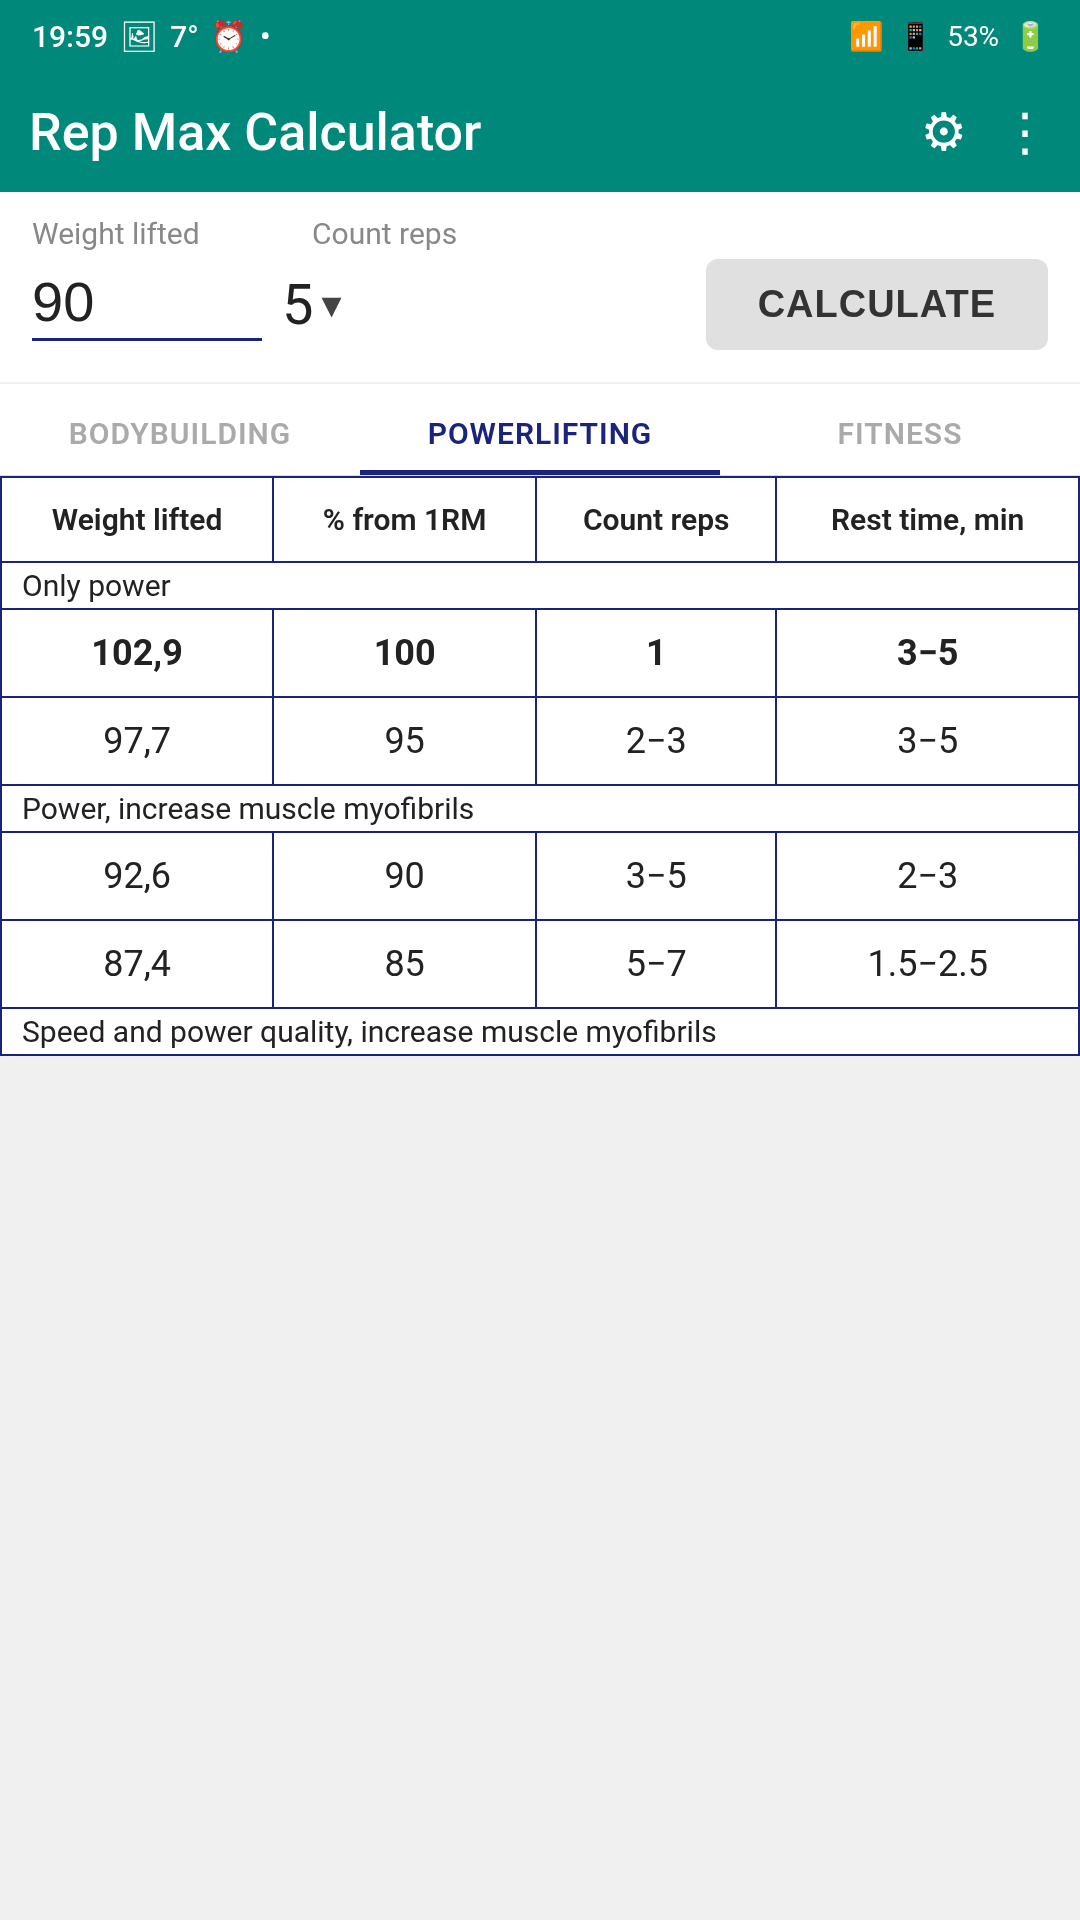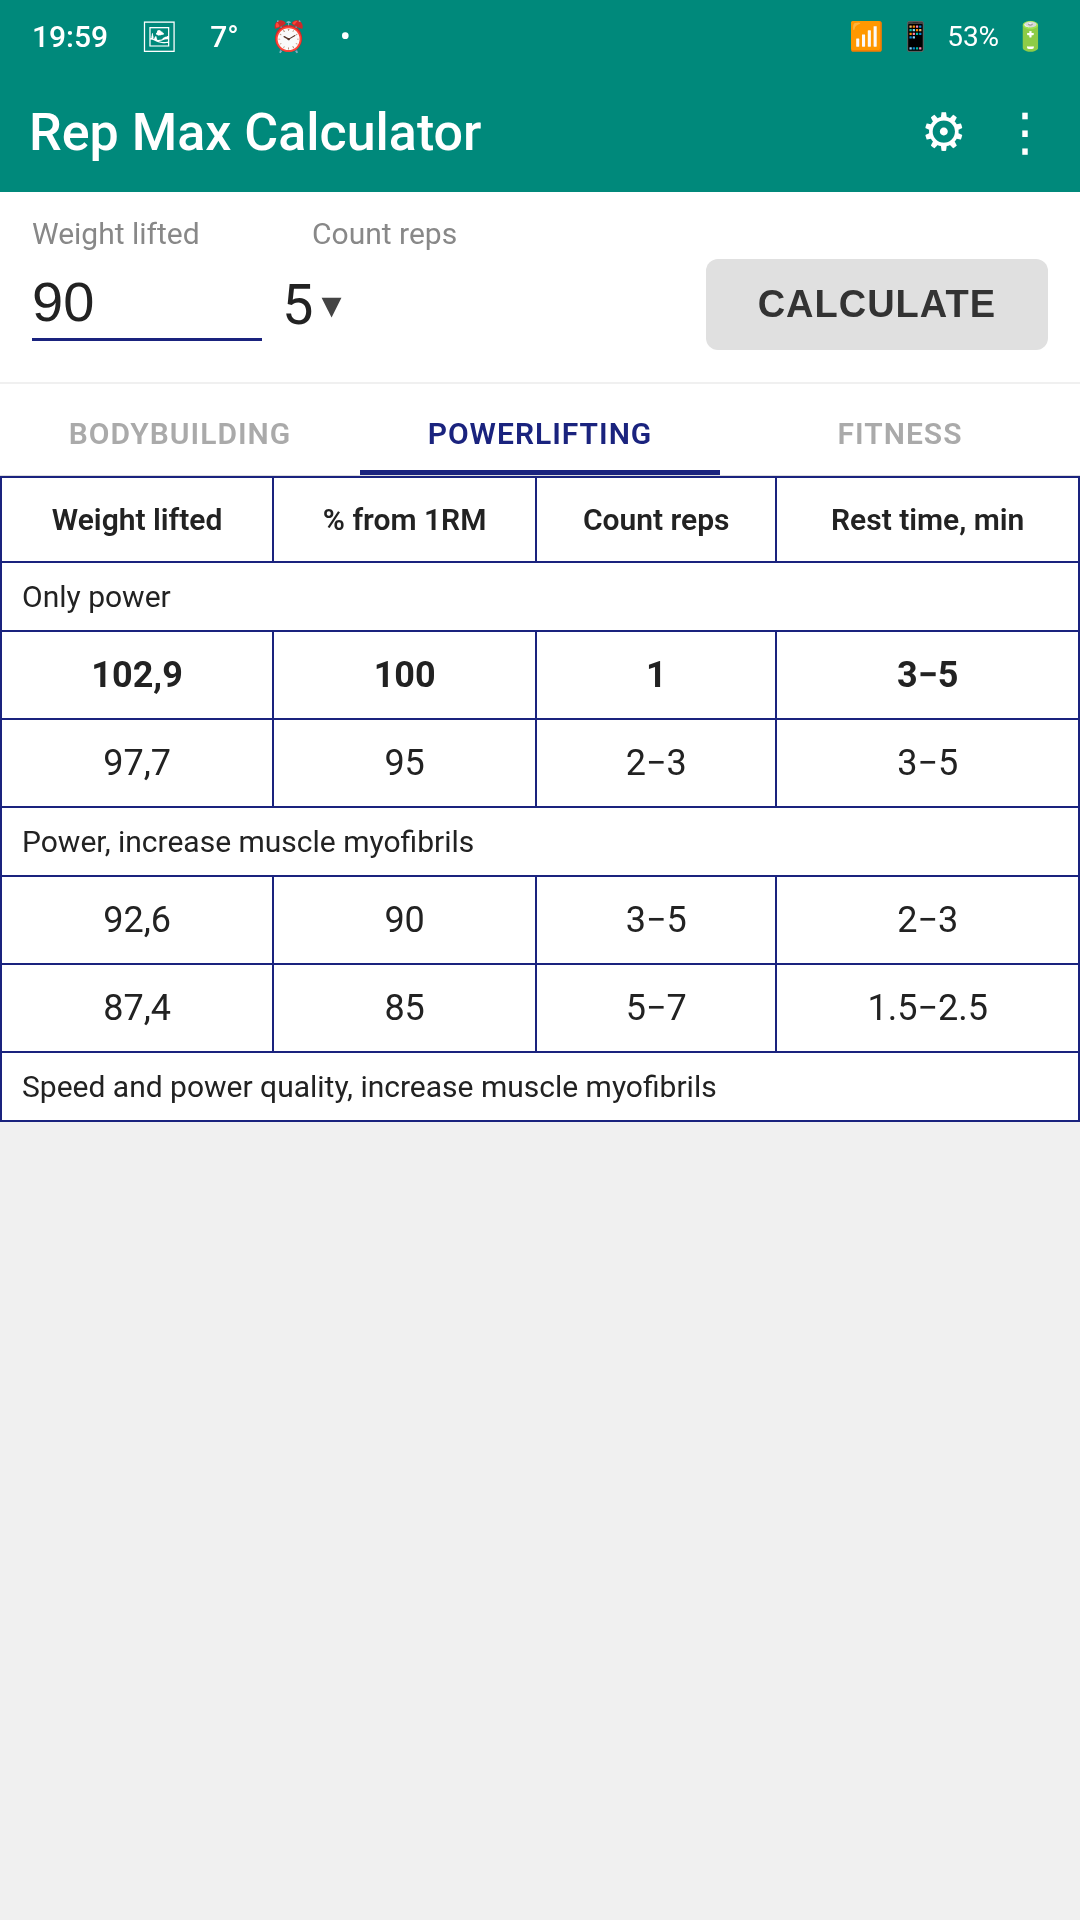--- a/index.html
+++ b/index.html
@@ -18,21 +18,21 @@
       background: #00897B;
       display: flex;
       justify-content: space-between;
       align-items: center;
       padding: 0 32px;
       height: 72px;
     }
     .status-left {
       display: flex;
       align-items: center;
-      gap: 32px;
+      gap: 12px;
       color: white;
       font-size: 30px;
       font-weight: 500;
     }
     .status-right {
       display: flex;
       align-items: center;
       gap: 14px;
       color: white;
       font-size: 28px;
@@ -172,21 +172,21 @@
       border: 2px solid #1a237e;
       padding: 24px 16px;
       font-size: 30px;
       font-weight: 600;
       text-align: center;
       color: #222;
     }
     .section-row td {
       font-size: 30px;
       color: #222;
-      padding: 16px 20px;
+      padding: 5px 20px;
       background: white;
       border: 2px solid #1a237e;
     }
     .data-row td {
       border: 2px solid #1a237e;
       text-align: center;
       font-size: 36px;
       padding: 22px 16px;
       color: #222;
     }

